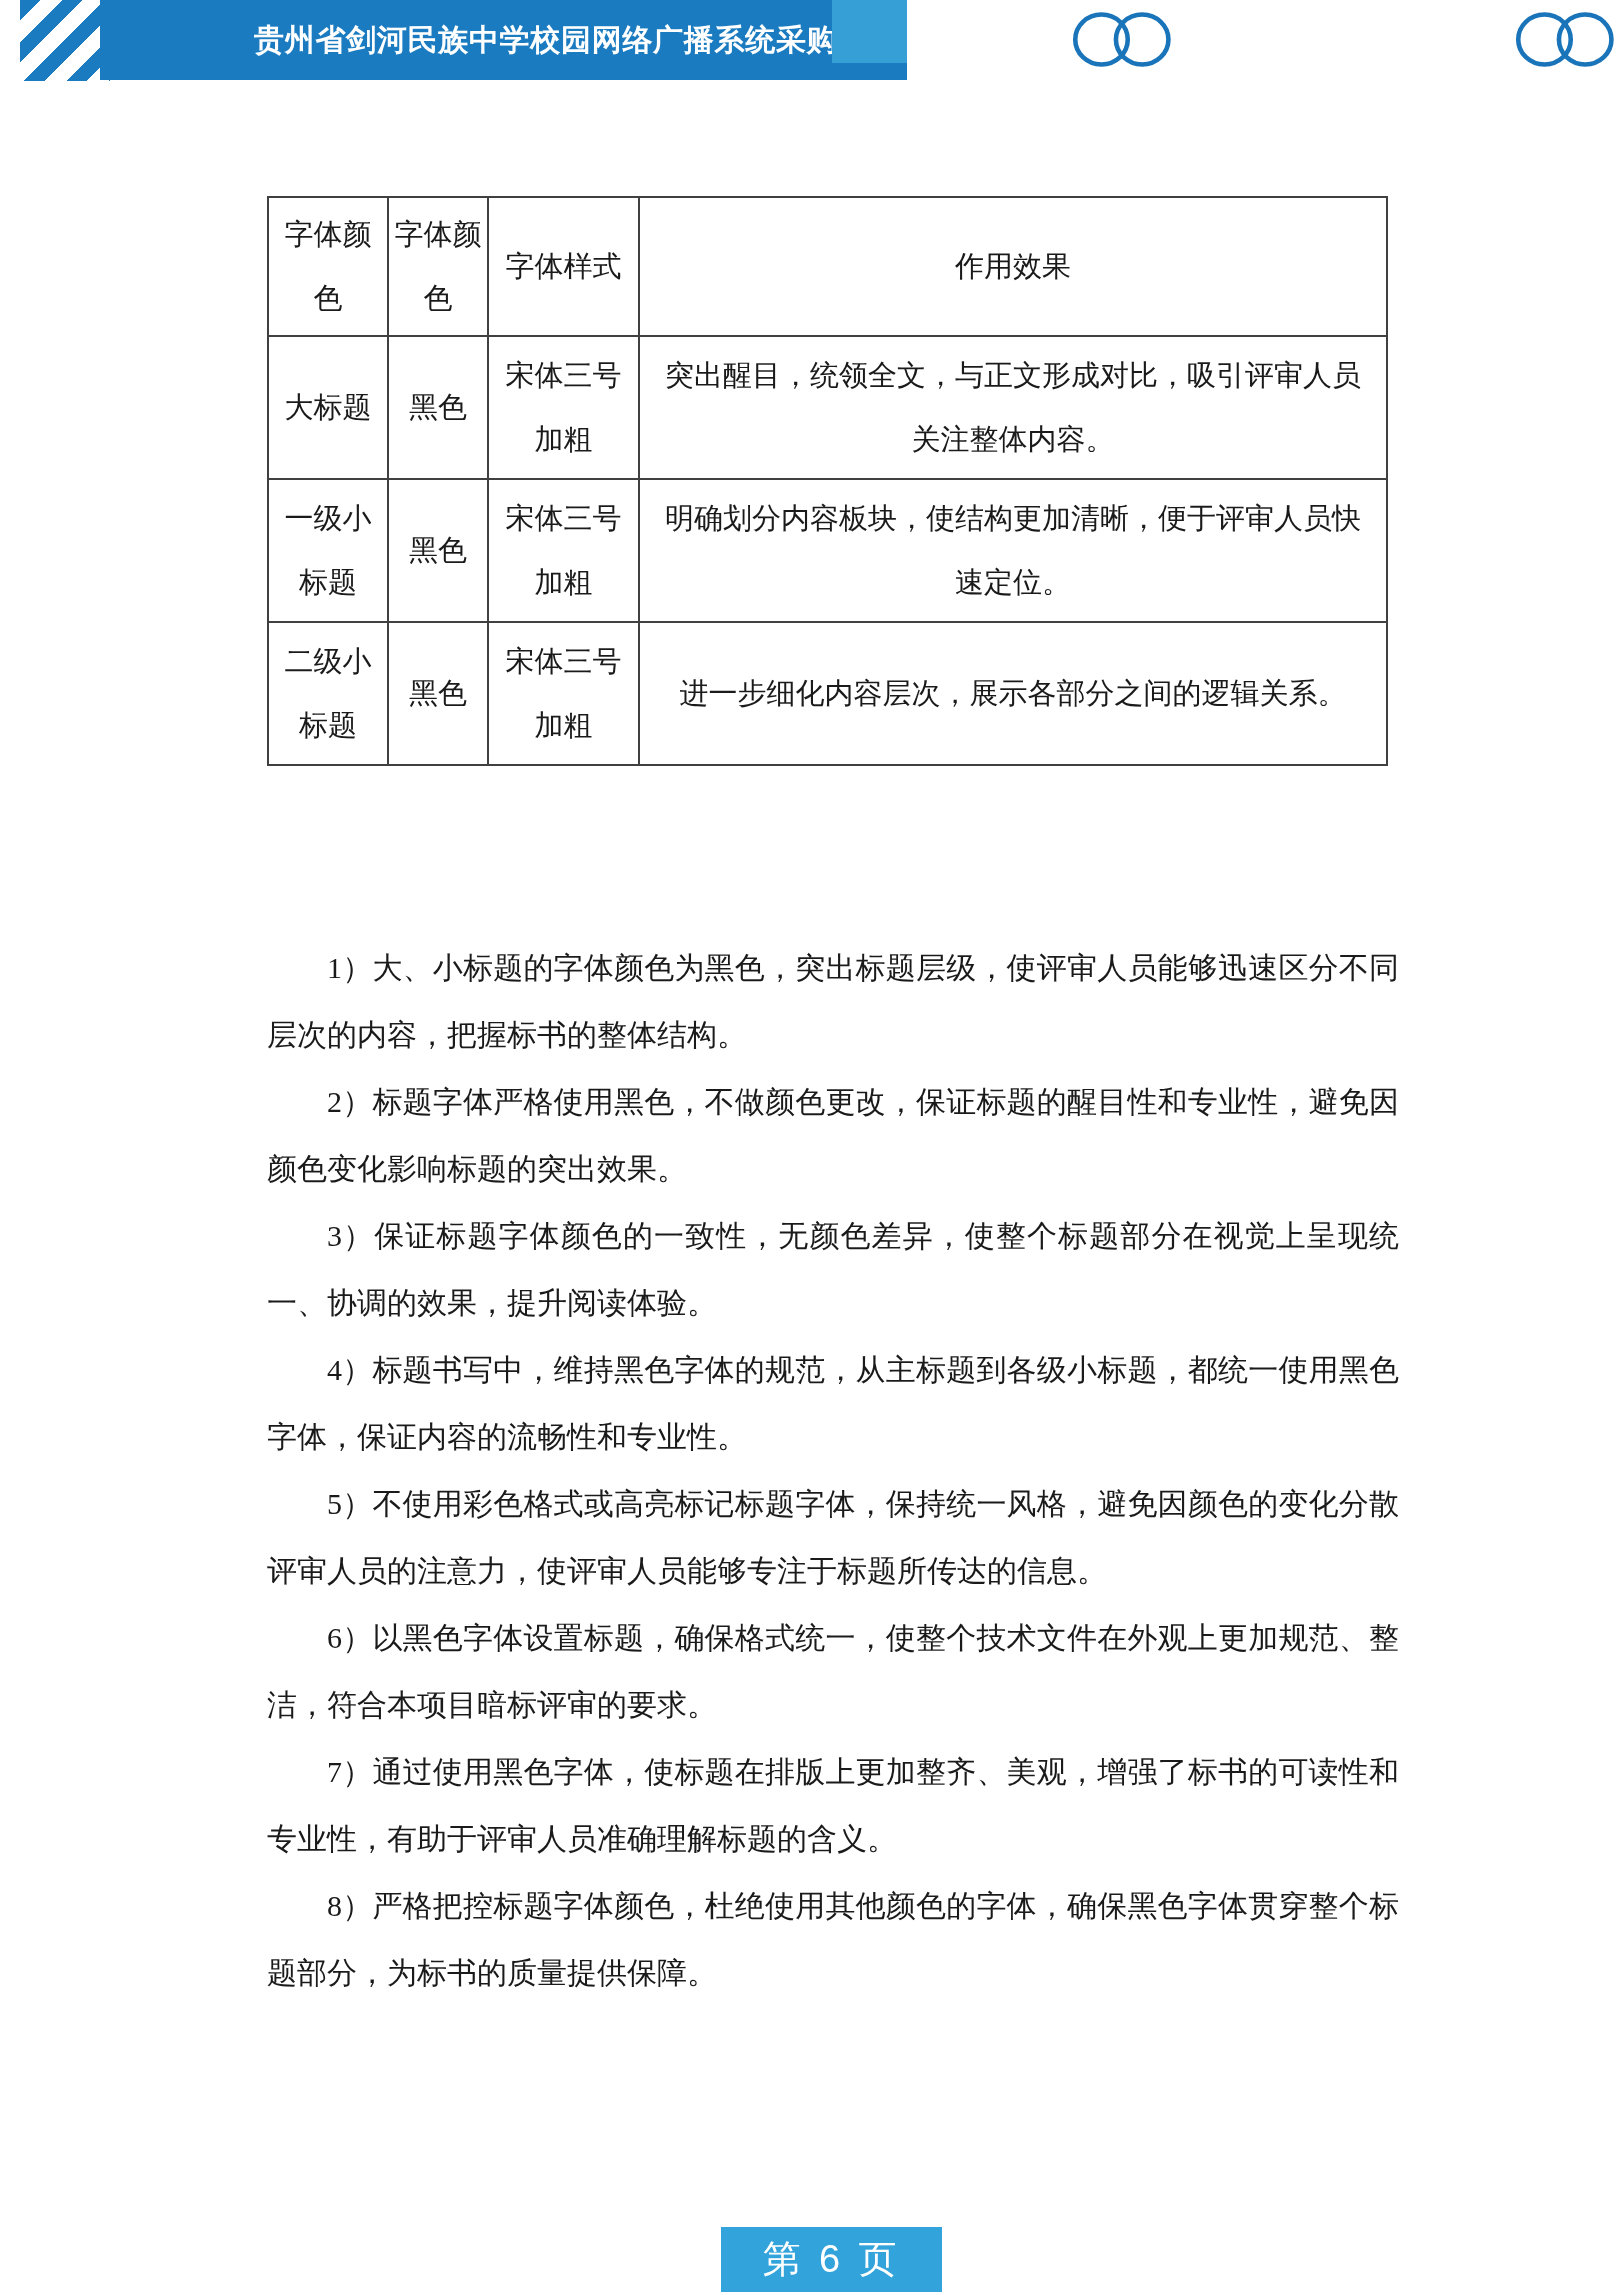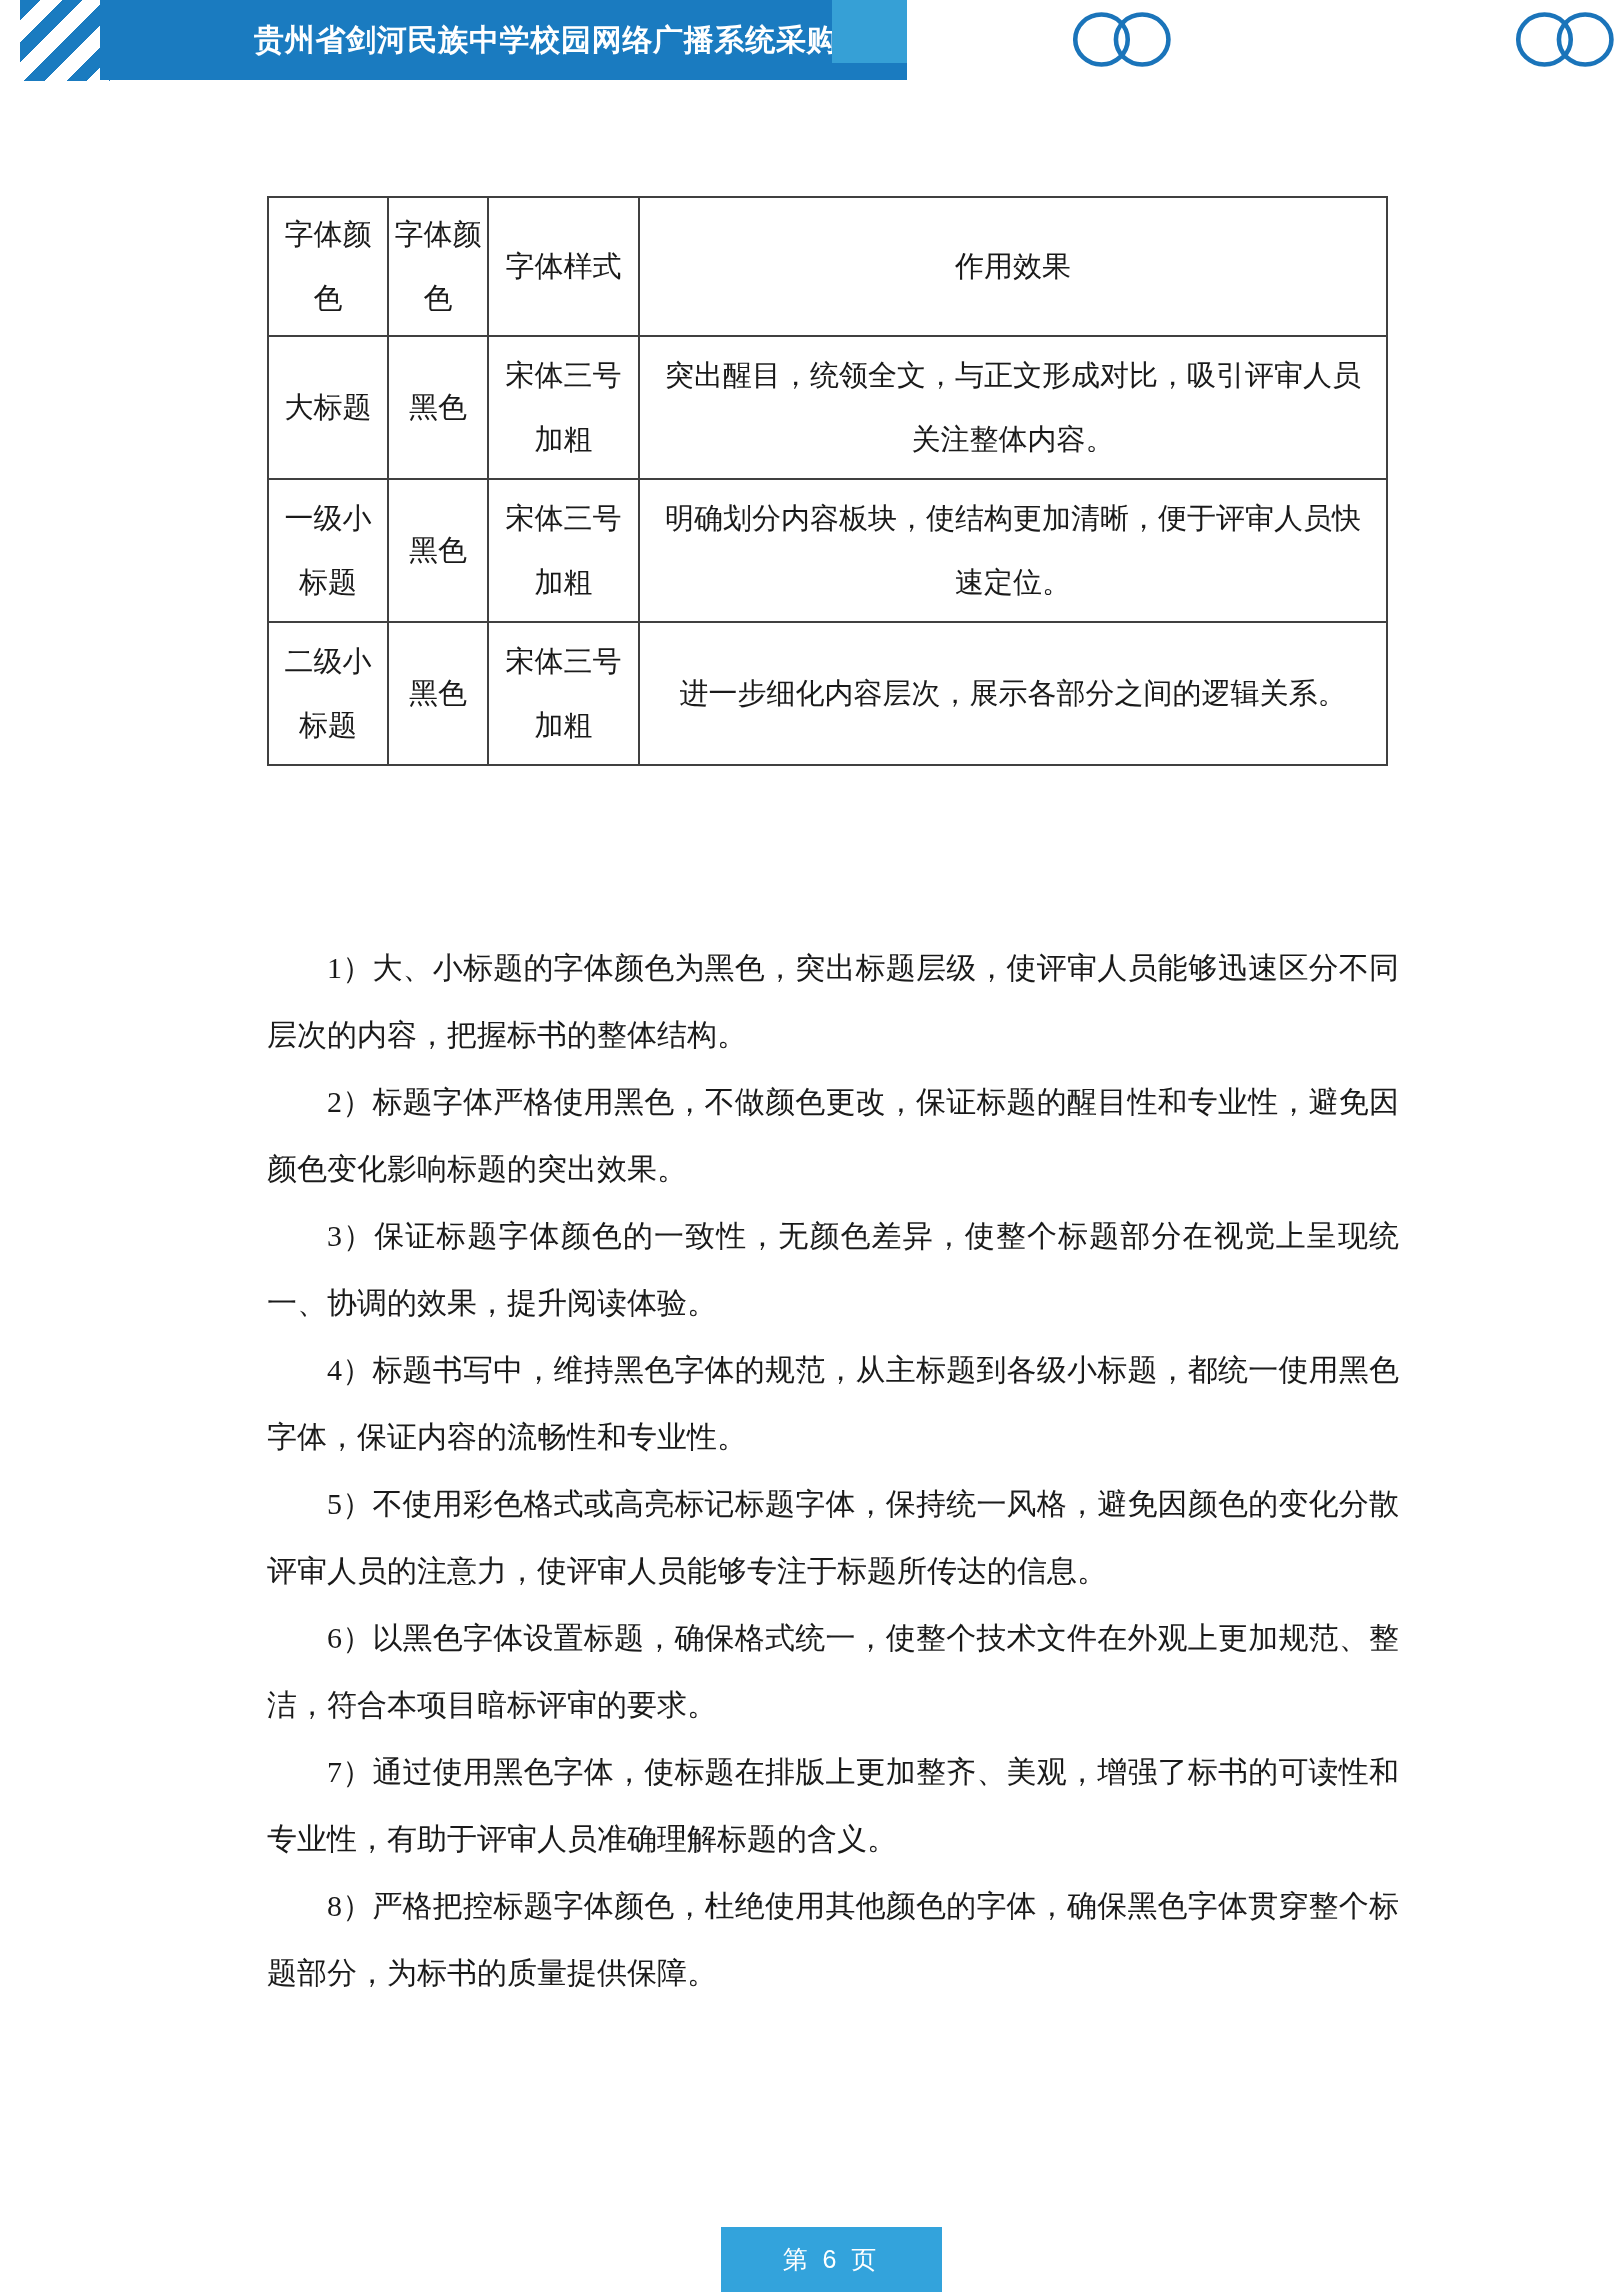--- a/index.html
+++ b/index.html
@@ -73,21 +73,21 @@
   }
   .paragraphs p{text-indent:60px;}
 
   
   .page-badge{
     position:absolute;left:701px;top:2227px;width:221px;height:65px;
     background:var(--c-badge);
     display:flex;align-items:center;justify-content:center;
   }
   .page-badge span{
-    color:#ffffff;font-size:25px;letter-spacing:3.9px;
+    color:#ffffff;font-size:38px;letter-spacing:3.9px;
     font-family:"Liberation Sans","DejaVu Sans",sans-serif;
     text-align:right;
   }
 </style>
 </head>
 <body>
 
 <div class="page">
 
   <header>

